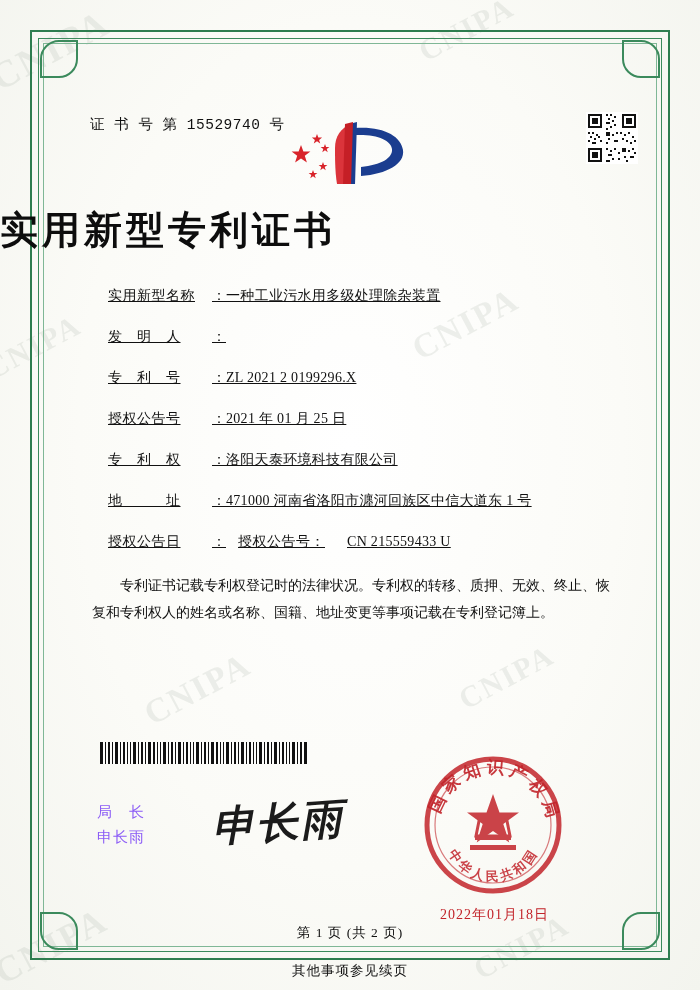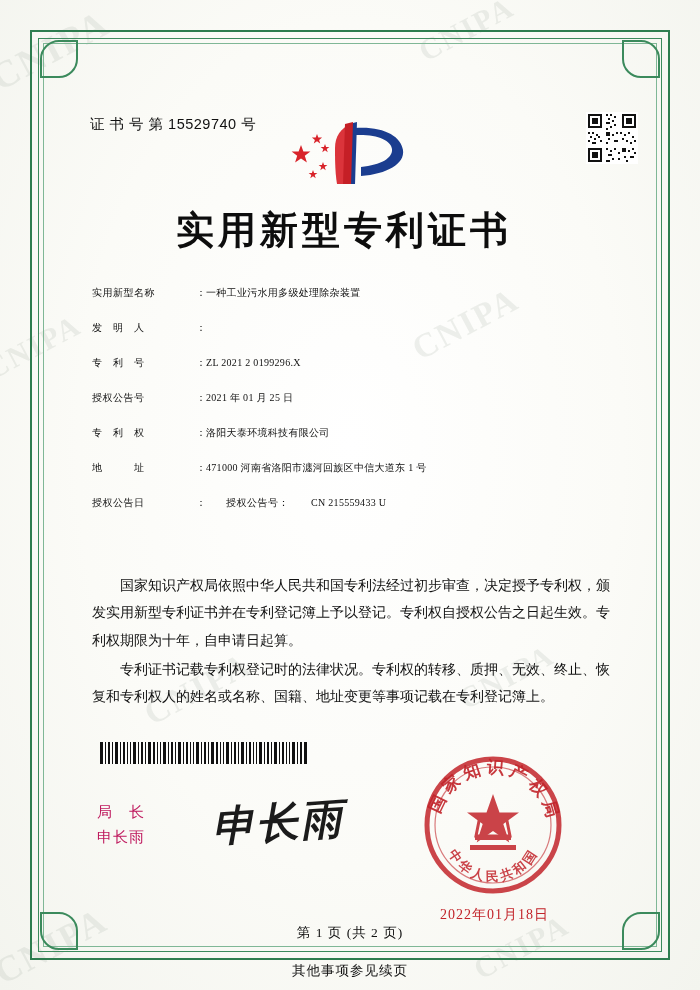--- a/index.html
+++ b/index.html
@@ -91,21 +91,21 @@
   .c-bl::before { left: 6px; top: 6px; }
   .c-br { left: 608px; top: 898px; transform: scale(-1,-1); }
   .c-br::before { left: 6px; top: 6px; }
 
   .cert-no {
     position: absolute;
     left: 90px; top: 115px;
     font-size: 14.5px;
     color: #111;
     letter-spacing: 0.5px;
-    font-family: Liberation Sans, sans-serif;
+    font-family: Liberation Mono, monospace;
   }
 
   
   .qr {
     position: absolute;
     right: 62px; top: 112px;
     width: 52px; height: 52px;
     background: #fff;
   }
   .qr svg { display: block; }
@@ -116,35 +116,36 @@
     left: 50%;
     top: 118px;
     transform: translateX(-50%);
     width: 150px; height: 72px;
   }
 
   .title {
     position: absolute;
     left: 0; right: 12px;
     top: 205px;
-    text-align: center;
+    text-align: left;
     font-size: 38px;
     letter-spacing: 4px;
     font-weight: bold;
     color: #0d0d0d;
     font-family: "Liberation Serif", serif;
   }
 
   .fields {
     position: absolute;
-    left: 92px;
+    left: 108px;
     top: 285px;
     width: 520px;
-    font-size: 10px;
+    font-size: 14px;
     color: #111;
+    text-decoration: underline;
   }
   .field-row {
     display: flex;
     align-items: baseline;
     margin-bottom: 20px;
     line-height: 1.5;
   }
   .field-label {
     width: 104px;
     flex: 0 0 104px;
@@ -156,21 +157,21 @@
   }
   .field-value {
     flex: 1;
     letter-spacing: 0.3px;
   }
   .field-row.dual .field-value {
     flex: 0 0 200px;
   }
   .sub-label {
     flex: 0 0 auto;
-    margin-left: 20px;
+    margin-left: 12px;
     letter-spacing: 0.5px;
   }
   .sub-value {
     margin-left: 22px;
     letter-spacing: 0.3px;
   }
 
   .paragraphs {
     position: absolute;
     left: 92px;
@@ -194,21 +195,21 @@
     width: 210px;
     height: 22px;
   }
 
   .signature-block {
     position: absolute;
     left: 97px;
     top: 800px;
     font-size: 15px;
     line-height: 1.65;
-    color: #be185d;
+    color: #8b5cf6;
     letter-spacing: 1px;
   }
 
   .handwriting {
     position: absolute;
     left: 212px;
     top: 795px;
     font-family: "DejaVu Serif", serif;
     font-size: 42px;
     font-style: italic;
@@ -406,21 +407,20 @@
     <div class="field-row dual">
       <span class="field-label">授权公告日</span>
       <span class="field-colon">：</span>
       <span class="sub-label">授权公告号：</span>
       <span class="sub-value">CN 215559433 U</span>
     </div>
 
   </div>
 
   <div class="paragraphs">
-    <p>国家知识产权局依照中华人民共和国专利法经过初步审查，决定授予专利权，颁发实用新型专利证书并在专利登记簿上予以登记。专利权自授权公告之日起生效。专利权期限为十年，自申请日起算。</p>
     <p>专利证书记载专利权登记时的法律状况。专利权的转移、质押、无效、终止、恢复和专利权人的姓名或名称、国籍、地址变更等事项记载在专利登记簿上。</p>
   </div>
 
   <div class="barcode">
     <svg width="210" height="22" viewBox="0 0 210 22" shape-rendering="crispEdges">
       <rect width="210" height="22" fill="#fdfdfb"></rect>
       <g fill="#111111">
         <rect x="0" y="0" width="3" height="22"></rect>
           <rect x="5" y="0" width="1" height="22"></rect>
         <rect x="8" y="0" width="2" height="22"></rect>

